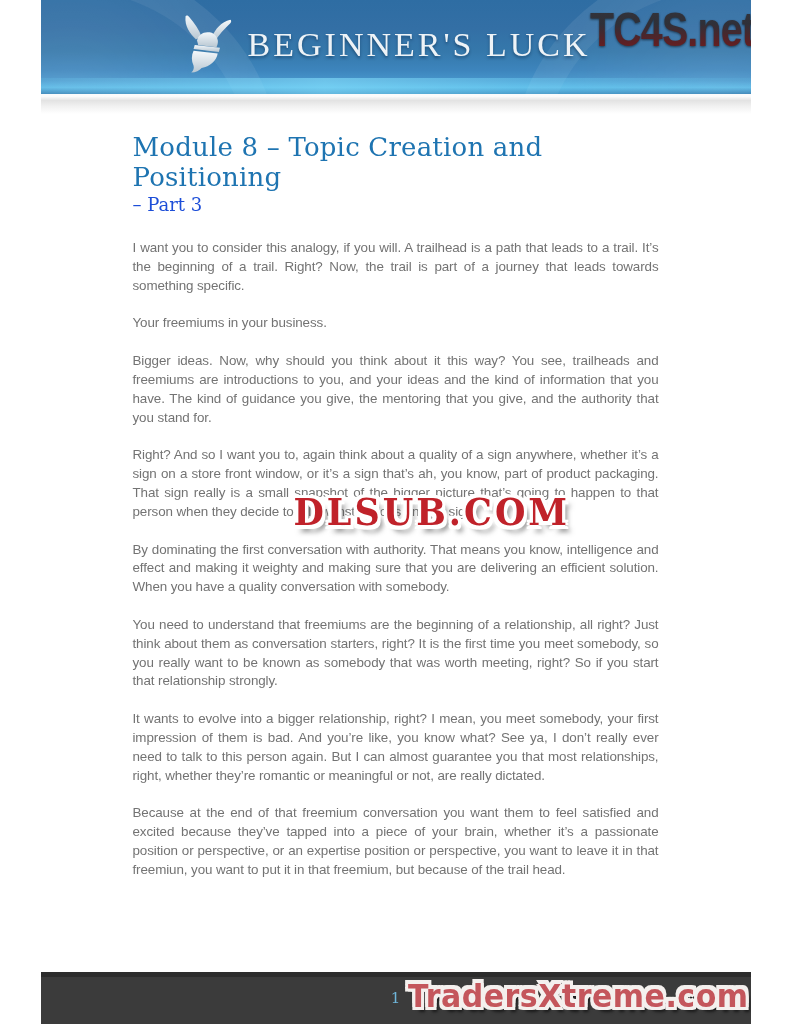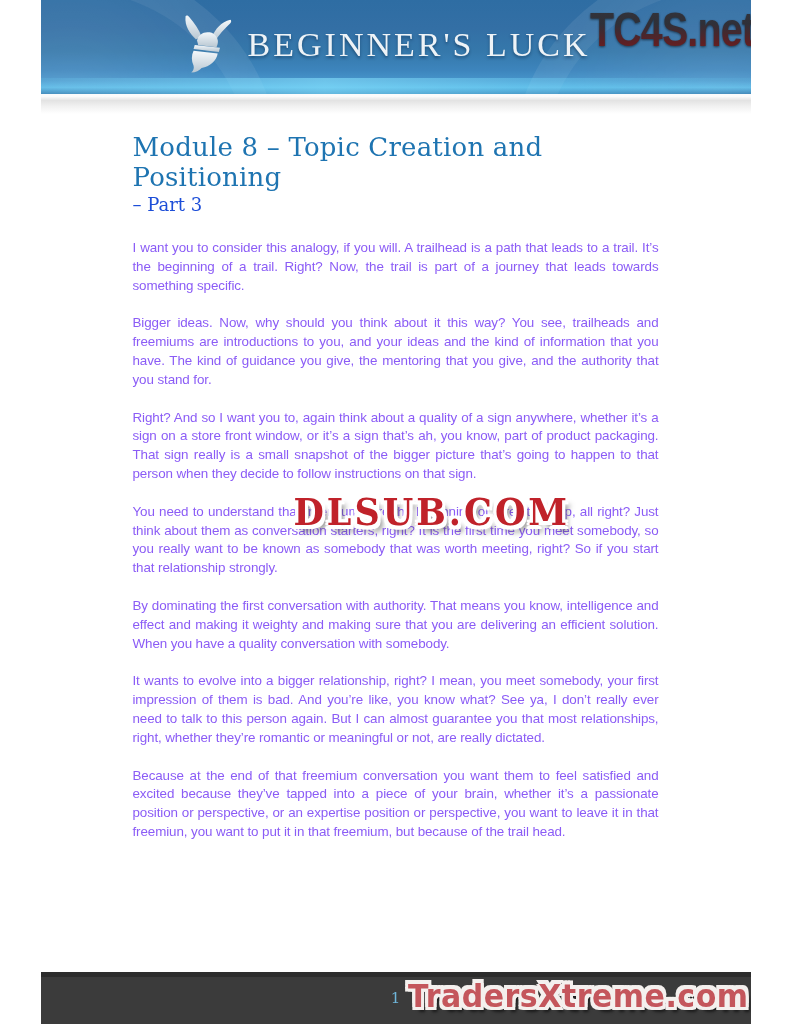--- a/index.html
+++ b/index.html
@@ -81,21 +81,21 @@
     font-family:"DejaVu Serif", serif;
     font-weight:normal;
     font-size:18px;
     color:#1d4ed8;
     margin-top:2px;
     margin-bottom:24px;
   }
   .content p {
     font-size:13.4px;
     line-height:18.8px;
-    color:#8b5cf6;
+    color:#737373;
     text-align:justify;
     margin-bottom:19px;
     letter-spacing:-0.1px;
   }
 
   
   .dlsub {
     position:absolute; left:253px; top:492px;
     font-family:"DejaVu Serif", serif;
     font-weight:bold; font-size:35px; letter-spacing:3px;
@@ -172,24 +172,25 @@
     <span class="tc4s">TC4S.net</span>
   </div>
 
   <div class="banner-shadow"></div>
 
   <div class="content">
     <h1 class="doc-title">Module 8 – Topic Creation and Positioning</h1>
     <h2 class="doc-subtitle">– Part 3</h2>
 
     <p>I want you to consider this analogy, if you will. A trailhead is a path that leads to a trail. It’s the beginning of a trail. Right? Now, the trail is part of a journey that leads towards something specific.</p>
+    <p>Your freemiums in your business.</p>
     <p>Bigger ideas. Now, why should you think about it this way? You see, trailheads and freemiums are introductions to you, and your ideas and the kind of information that you have. The kind of guidance you give, the mentoring that you give, and the authority that you stand for.</p>
     <p>Right? And so I want you to, again think about a quality of a sign anywhere, whether it’s a sign on a store front window, or it’s a sign that’s ah, you know, part of product packaging. That sign really is a small snapshot of the bigger picture that’s going to happen to that person when they decide to follow instructions on that sign.</p>
+    <p>By dominating the first conversation with authority. That means you know, intelligence and effect and making it weighty and making sure that you are delivering an efficient solution. When you have a quality conversation with somebody.</p>
     <p>You need to understand that freemiums are the beginning of a relationship, all right? Just think about them as conversation starters, right? It is the first time you meet somebody, so you really want to be known as somebody that was worth meeting, right? So if you start that relationship strongly.</p>
-    <p>By dominating the first conversation with authority. That means you know, intelligence and effect and making it weighty and making sure that you are delivering an efficient solution. When you have a quality conversation with somebody.</p>
     <p>It wants to evolve into a bigger relationship, right? I mean, you meet somebody, your first impression of them is bad. And you’re like, you know what? See ya, I don’t really ever need to talk to this person again. But I can almost guarantee you that most relationships, right, whether they’re romantic or meaningful or not, are really dictated.</p>
     <p>Because at the end of that freemium conversation you want them to feel satisfied and excited because they’ve tapped into a piece of your brain, whether it’s a passionate position or perspective, or an expertise position or perspective, you want to leave it in that freemiun, you want to put it in that freemium, but because of the trail head.</p>
   </div>
 
   <div class="dlsub">DLSUB.COM</div>
 
   <div class="footer">
     <div class="page-number">1</div>
     <div class="tx-watermark">TradersXtreme.com</div>
   </div>

